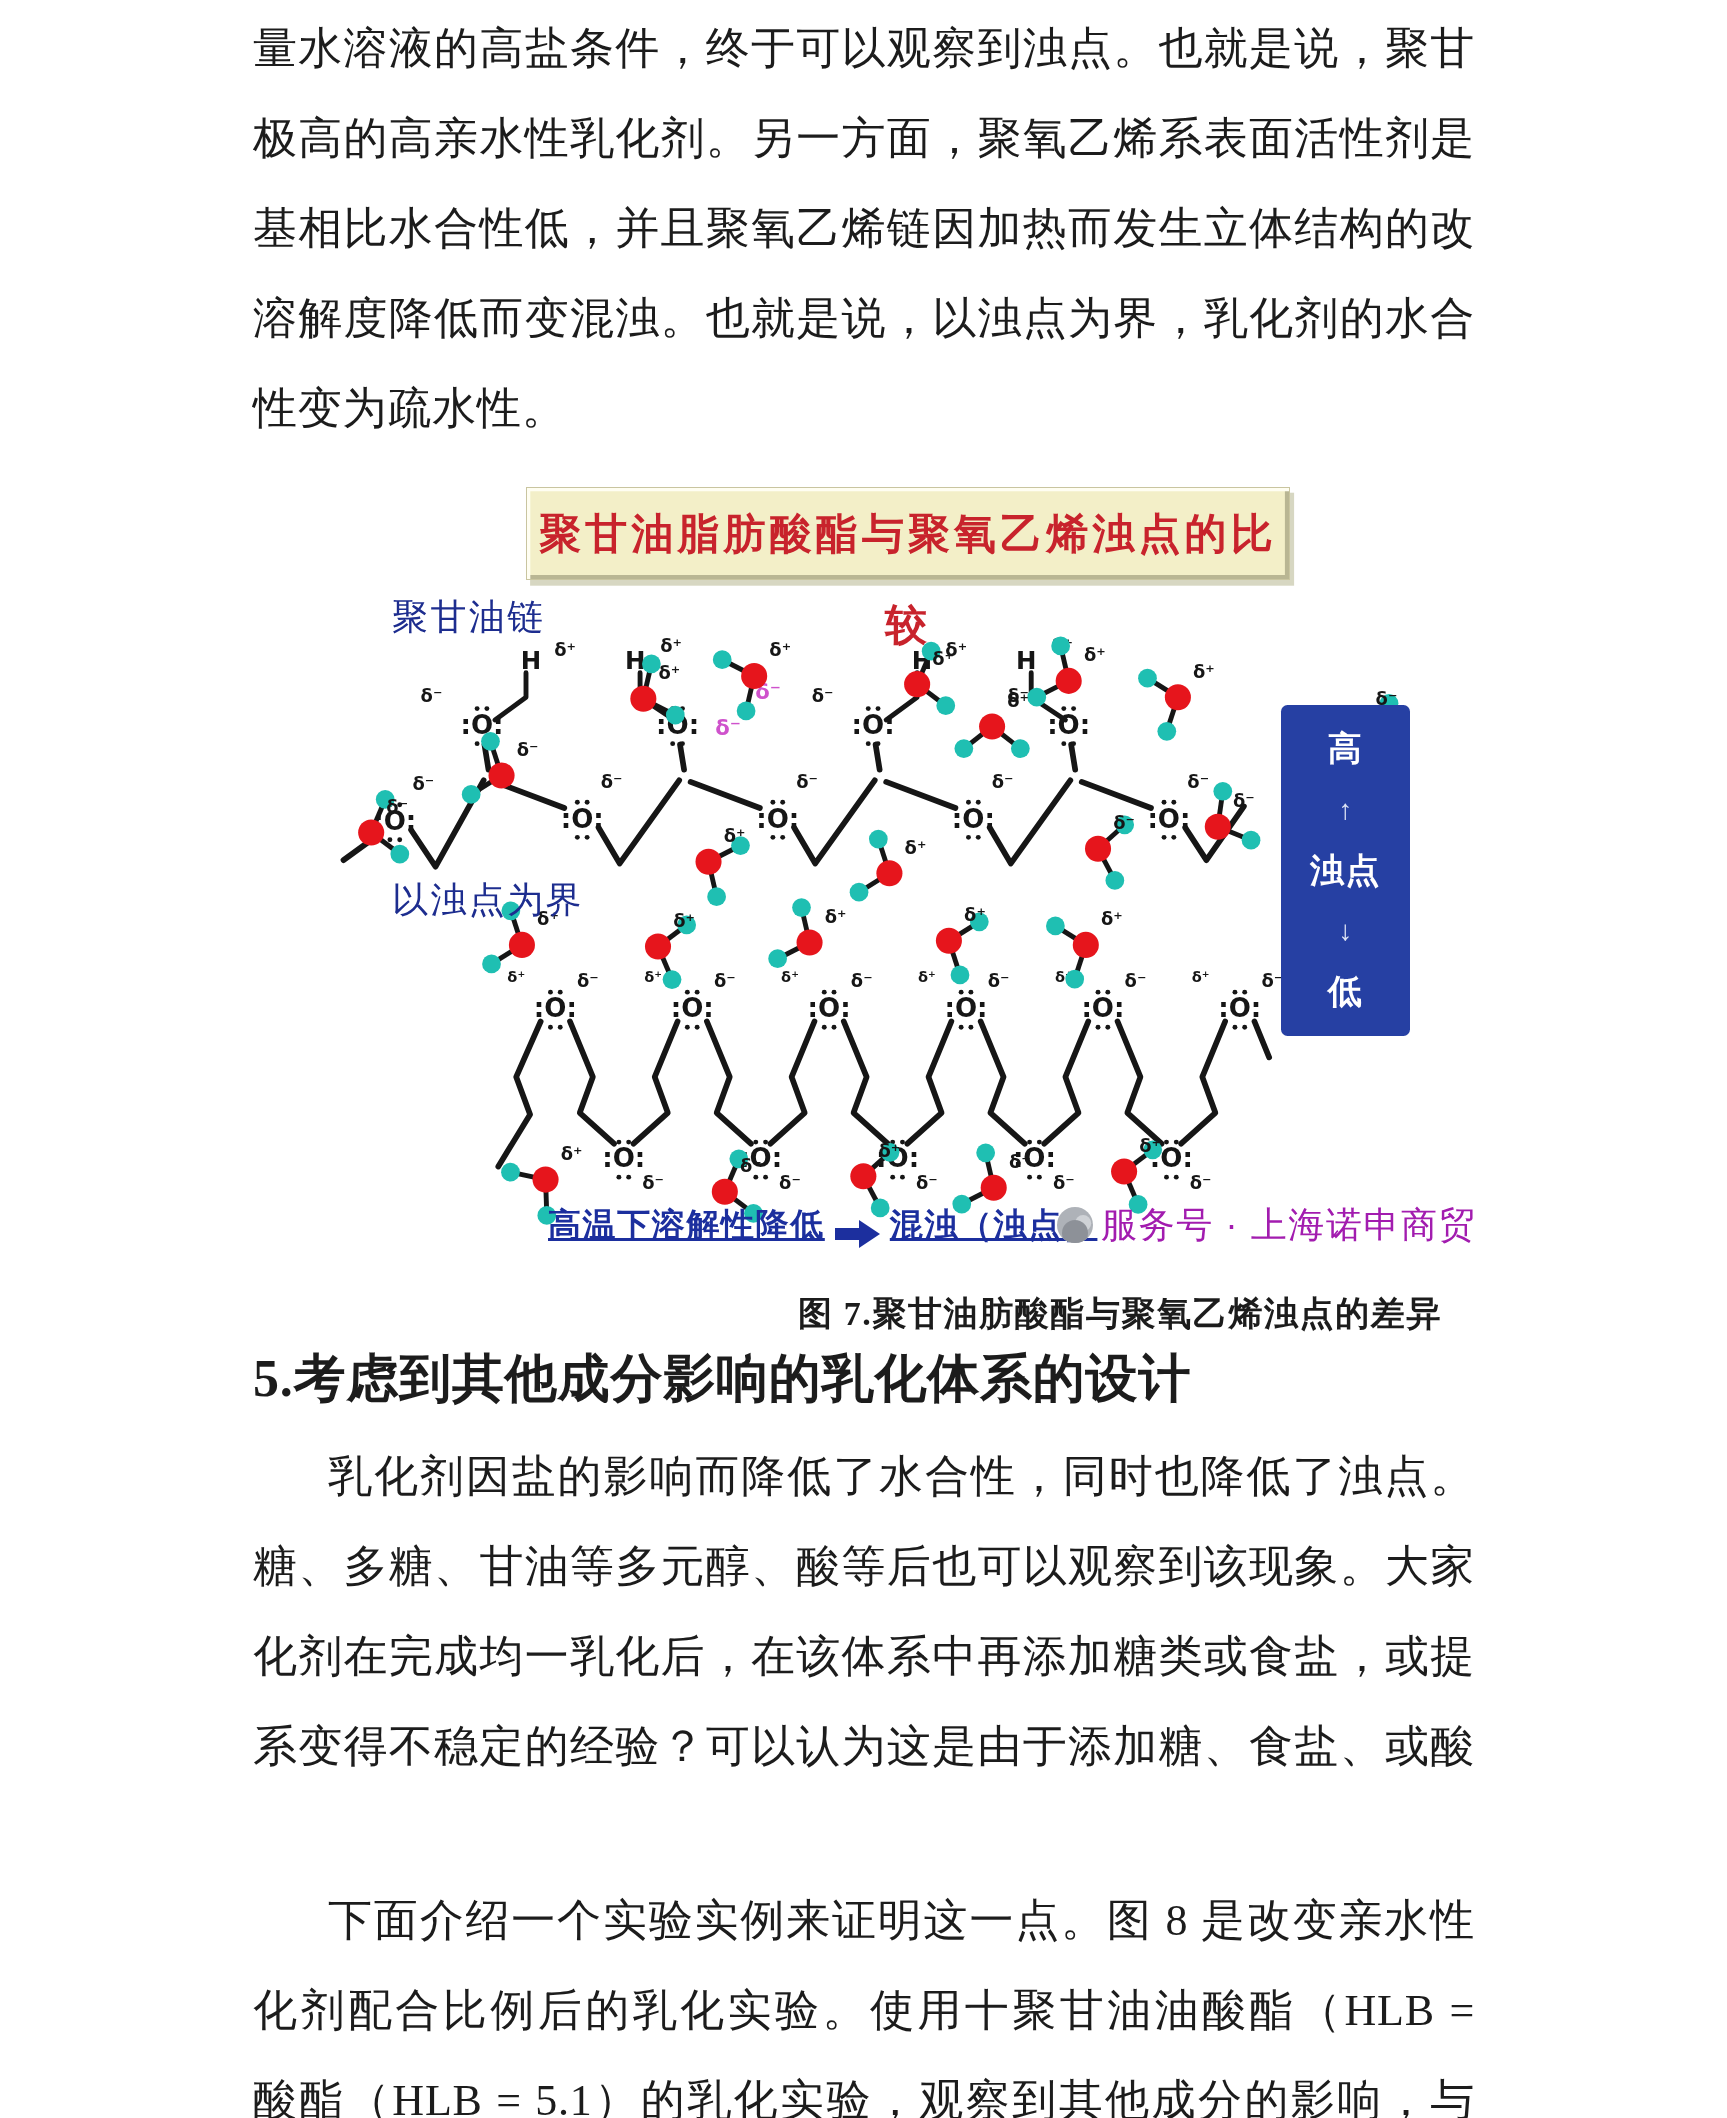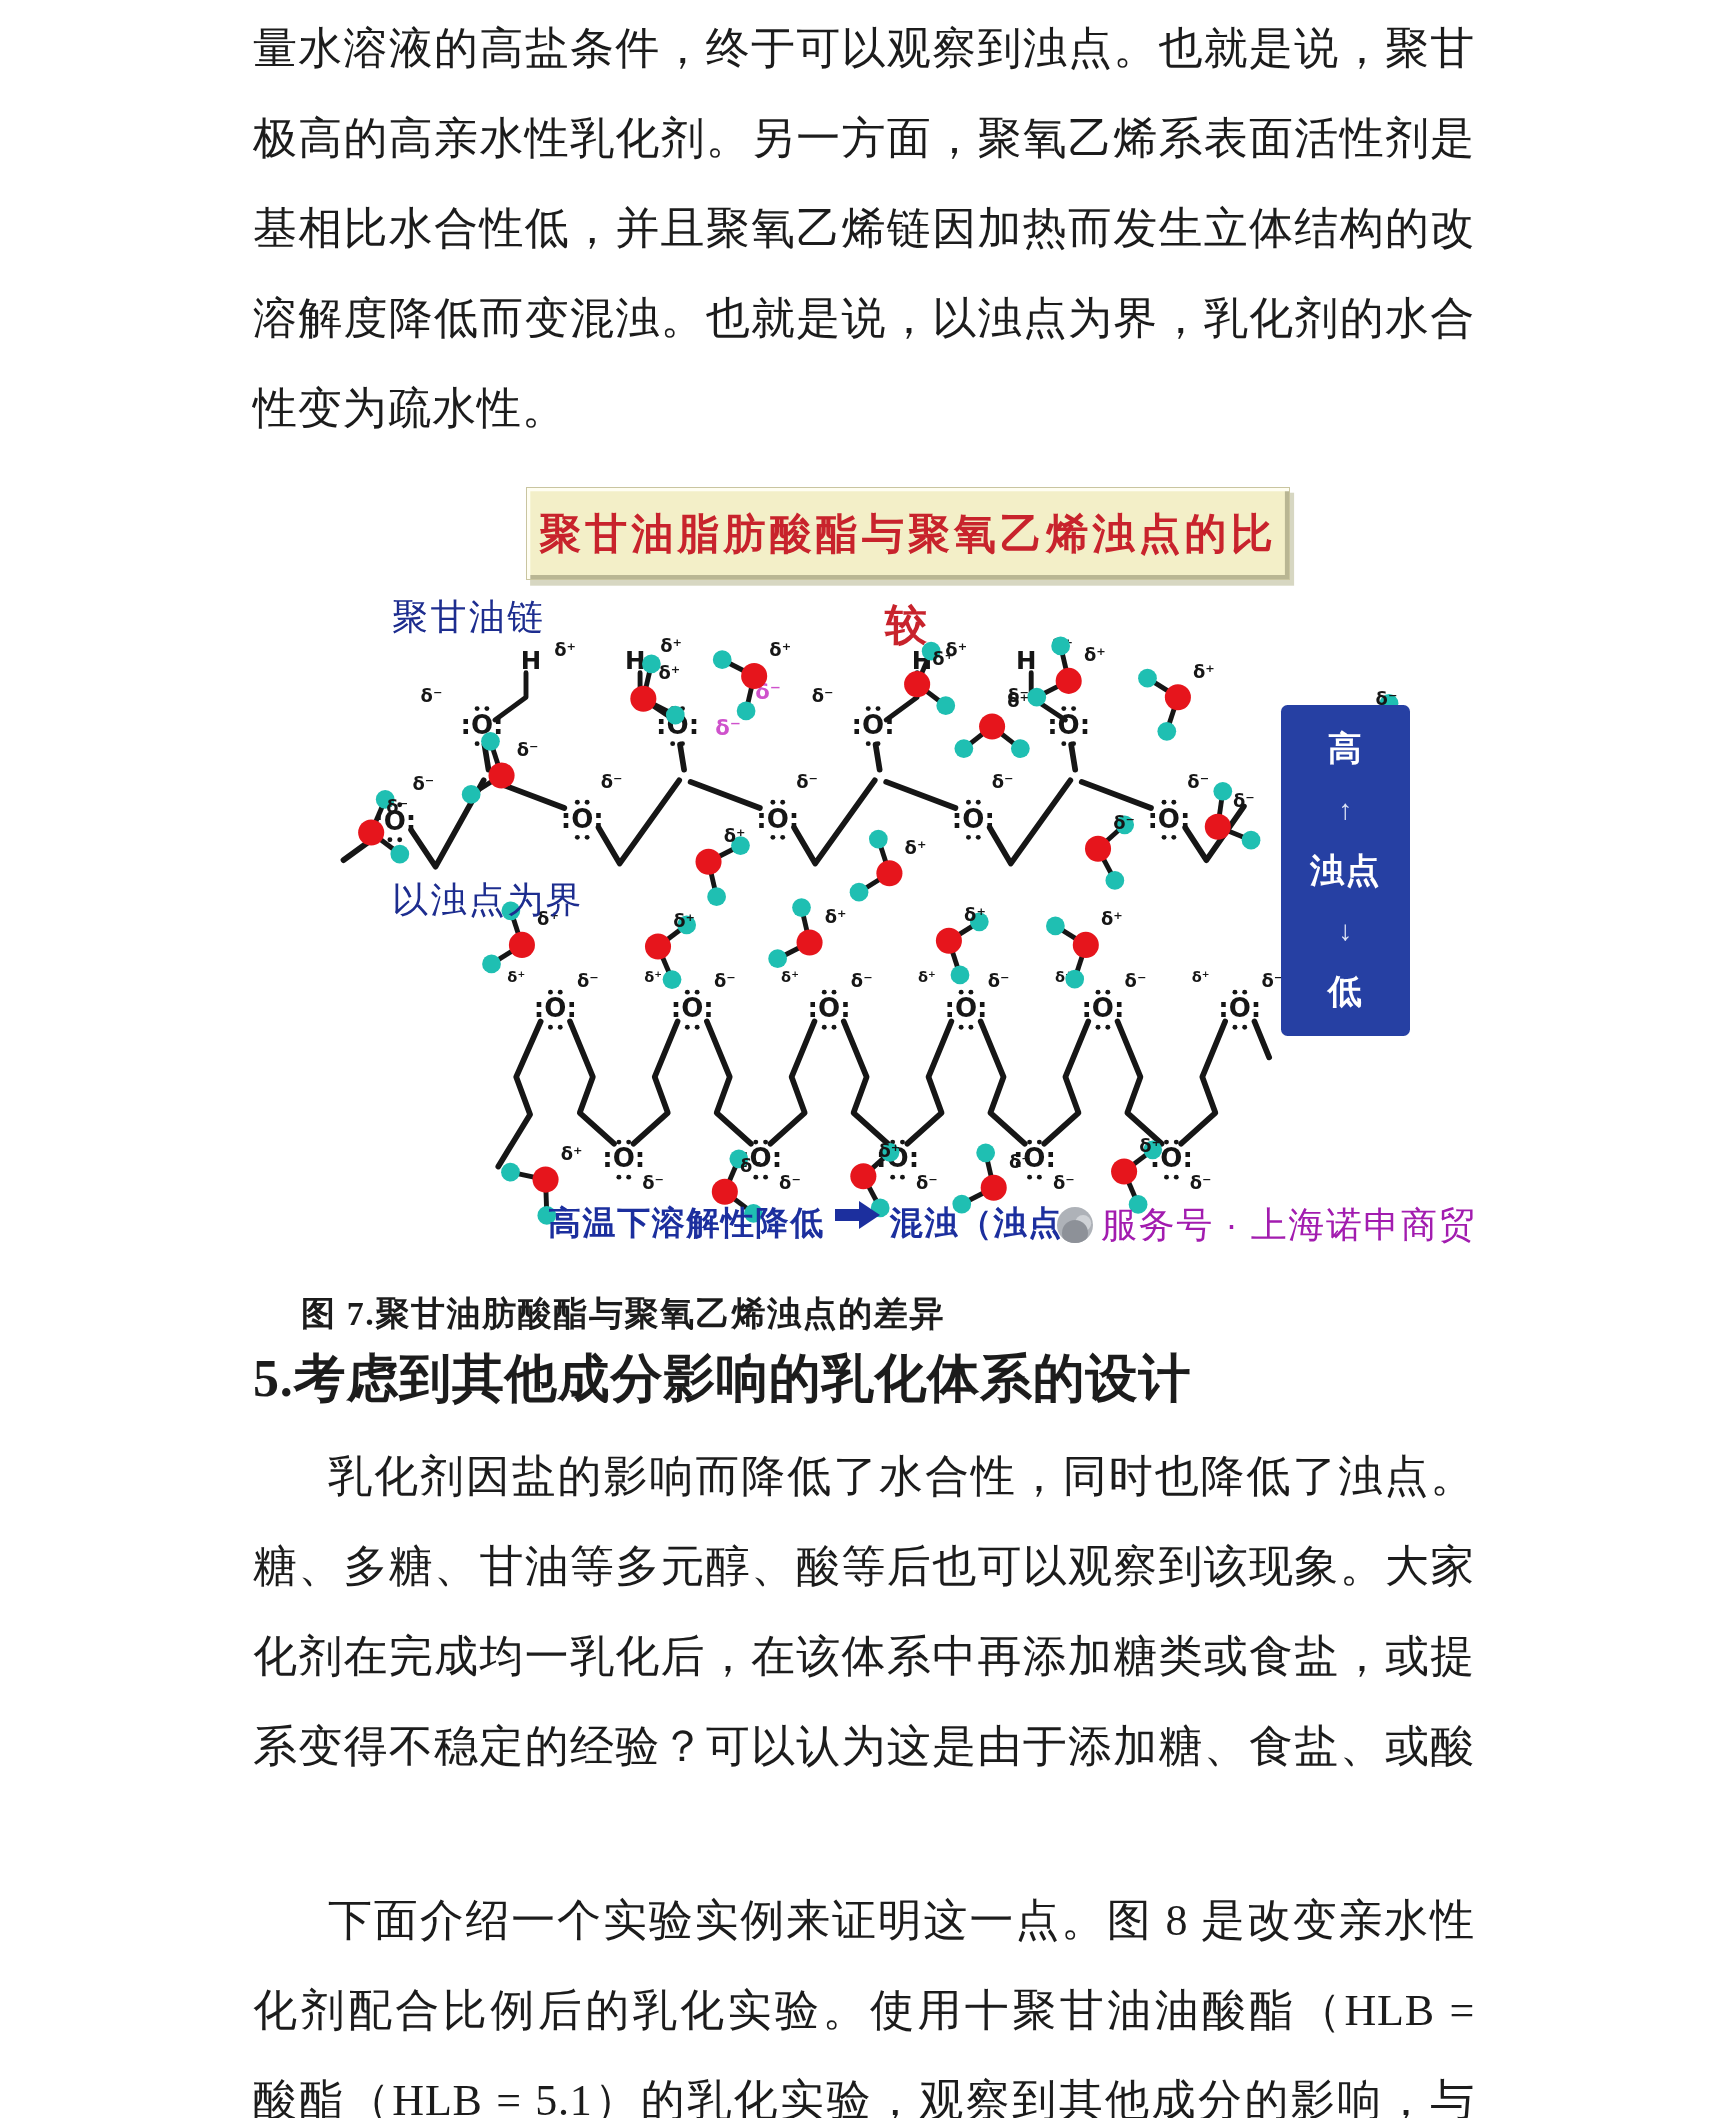--- a/index.html
+++ b/index.html
@@ -23,36 +23,36 @@
   #lab-bottom{left:91px;top:420px;}
   #molsvg{position:absolute;left:0;top:0;}
 
   .cloudbox{position:absolute;left:980px;top:249px;width:129px;height:331px;background:#2640a3;
     border-radius:6.5px;display:flex;flex-direction:column;justify-content:space-between;
     align-items:center;padding:21px 0;box-sizing:border-box;
     font-family:"Liberation Sans","DejaVu Sans",sans-serif;color:#ffffff;font-weight:bold;}
   .cloudbox .zi{font-size:34px;letter-spacing:1.6px;}
   .cloudbox .ar{font-size:28px;color:#dfe5f5;font-weight:normal;line-height:1;}
 
-  .conc{position:absolute;left:247px;top:745px;height:47px;display:flex;align-items:flex-start;
+  .conc{position:absolute;left:247px;top:745px;height:47px;display:flex;align-items:flex-end;
     font-family:"Liberation Sans","DejaVu Sans",sans-serif;font-weight:bold;font-size:33px;
-    color:#1c2f9e;letter-spacing:1.6px;white-space:nowrap;}
+    color:#1c2f9e;letter-spacing:1.6px;white-space:nowrap;text-decoration:underline;}
   .arrow{display:flex;align-items:center;margin:0 9.8px;}
   .arr-bar{width:24.4px;height:11.4px;background:#1c2f9e;}
   .arr-head{width:0;height:0;border-left:21px solid #1c2f9e;border-top:14px solid transparent;border-bottom:14px solid transparent;}
 
   .wmark{position:absolute;left:756px;top:748px;height:42px;display:flex;align-items:center;
     font-family:"Liberation Sans","DejaVu Sans",sans-serif;color:#a21caf;font-size:36px;
     letter-spacing:1.6px;white-space:nowrap;}
   .wlogo{width:36px;height:36px;border-radius:50%;background:#aeb2b8;position:relative;
     margin-right:8.1px;flex:0 0 auto;overflow:hidden;}
   .wlogo::after{content:"";position:absolute;left:4.9px;top:13px;width:26px;height:26px;
     border-radius:50%;background:#8d9198;box-shadow:8.1px -9.8px 0 -4.9px #cfd2d6;}
 
-  .figcap{position:absolute;left:301px;top:1291px;width:1141px;text-align:left;
+  .figcap{position:absolute;left:301px;top:1291px;width:1141px;text-align:right;
     font-weight:bold;font-size:34px;letter-spacing:1.6px;}
 
   .h2{position:absolute;left:253px;top:1344px;font-weight:bold;font-size:52px;
     letter-spacing:0.8px;white-space:nowrap;}
 </style>
 </head>
 <body>
 
 <section class="para" style="top:4.1px;">
   <div class="line j">量水溶液的高盐条件，终于可以观察到浊点。也就是说，聚甘油脂肪酸酯是浊点</div>

